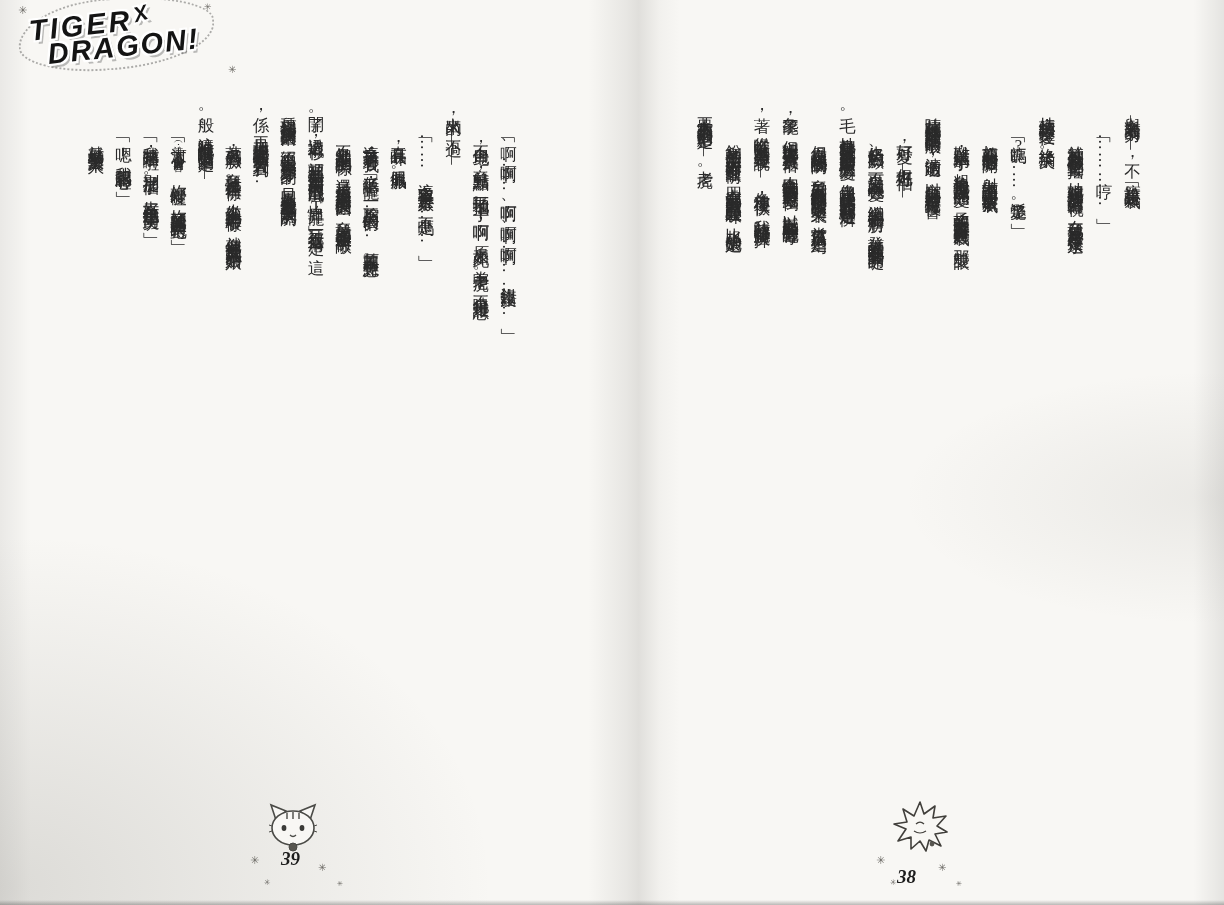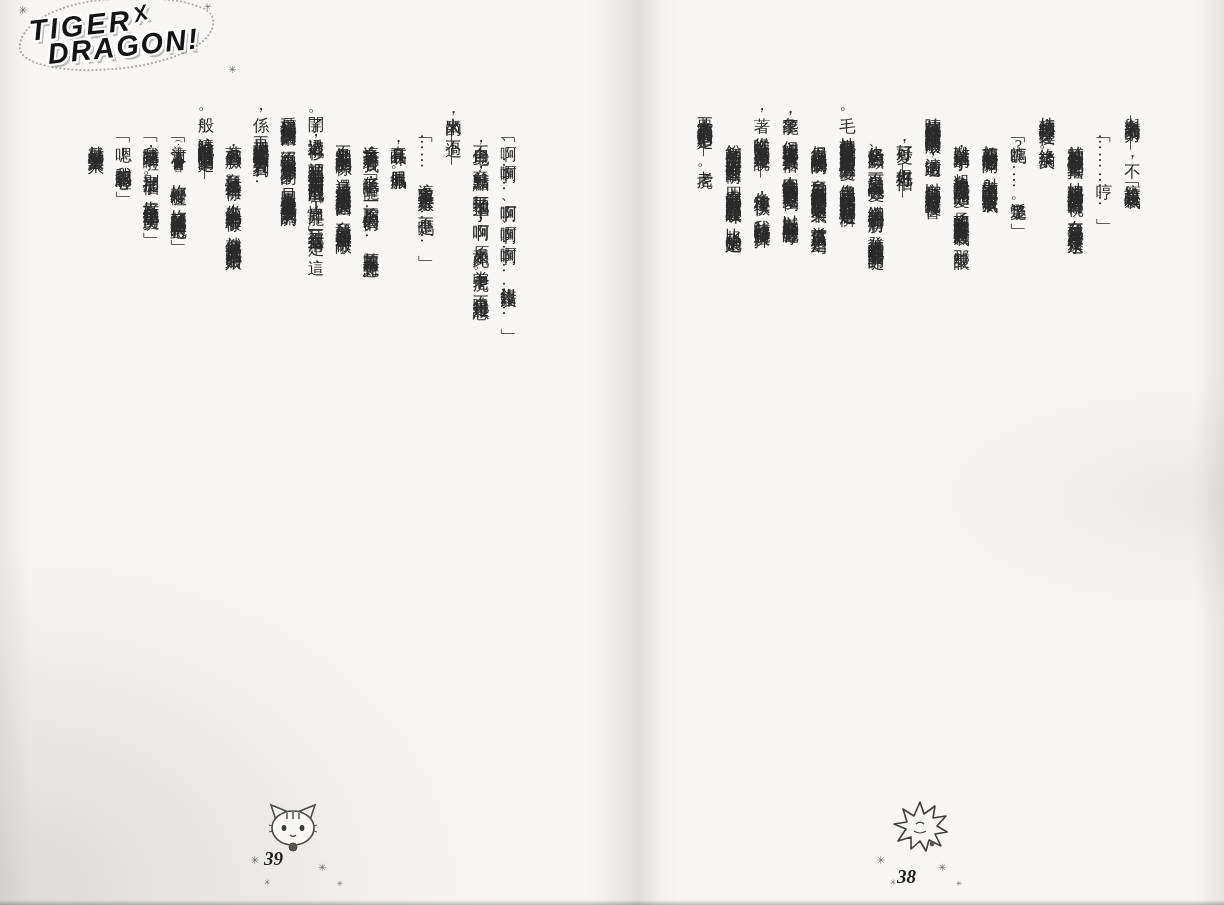--- a/index.html
+++ b/index.html
@@ -37,21 +37,21 @@
     border:2px dotted rgba(110,110,108,0.55);
     border-radius:48% 52% 55% 45% / 62% 40% 58% 40%;transform:rotate(2deg);}
   .logo-l1,.logo-l2{position:relative;
     text-shadow:-2px -2px 0 #ffffff,2px -2px 0 #ffffff,-2px 2px 0 #ffffff,2px 2px 0 #ffffff,3px 4px 0 rgba(70,70,68,0.35);}
   .logo-l1{font-size:29px;letter-spacing:3px;}
   .logo-l2{font-size:29px;letter-spacing:2px;margin-top:-4px;margin-left:16px;}
   .logo-x{display:inline-block;font-size:21px;transform:rotate(-10deg) translateY(-9px);margin-left:3px;}
 
   .pagenum{position:absolute;font-style:italic;font-weight:bold;font-size:19px;color:#1c1c1c;
     font-family:"Liberation Serif","DejaVu Serif",serif;}
-  #page-num-left{left:264px;top:848px;}
+  #page-num-left{left:281px;top:848px;}
   #page-num-right{left:897px;top:866px;text-align:right;}
 
   .sparkle{position:absolute;color:#6f6d68;font-family:"DejaVu Sans",sans-serif;pointer-events:none;}
   .doodle{position:absolute;}
 </style>
 </head>
 <body>
 
 <div class="scan">
 

